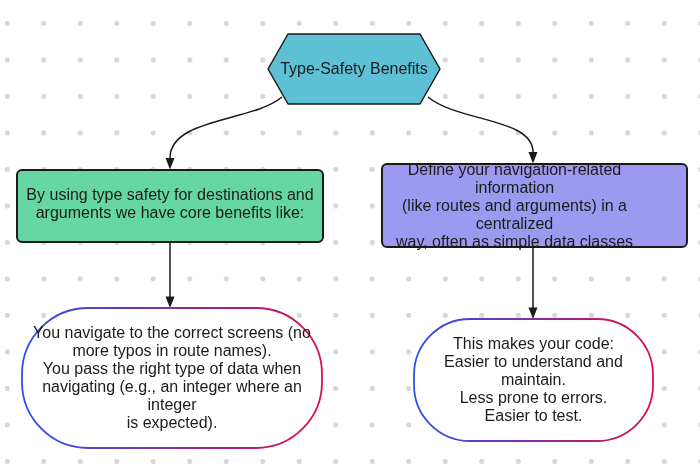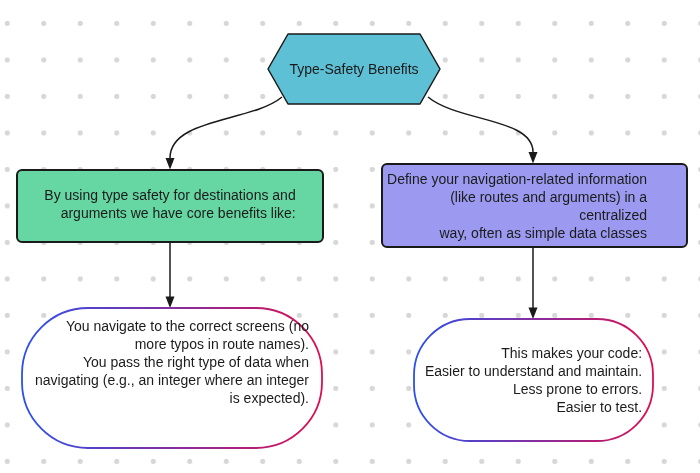--- a/index.html
+++ b/index.html
@@ -20,31 +20,31 @@
   .diagram-svg {
     position: absolute;
     left: 0;
     top: 0;
   }
   .label {
     position: absolute;
     display: flex;
     align-items: center;
     justify-content: center;
-    text-align: right;
+    text-align: center;
     white-space: pre-line;
-    font-size: 14px;
+    font-size: 16px;
     line-height: 18px;
     color: #1b1b1b;
     pointer-events: none;
   }
   .label-root        { left: 268px; top: 34px;  width: 172px; height: 70px;  }
   .label-left-branch { left: 17px;  top: 168px; width: 306px; height: 72px;  }
   .label-right-branch{ left: 382px; top: 164px; width: 265px; height: 83px;  }
-  .label-left-leaf   { left: 22px;  top: 292px; width: 300px; height: 140px; }
+  .label-left-leaf   { left: 22px;  top: 308px; width: 300px; height: 140px; }
   .label-right-leaf  { left: 414px; top: 319px; width: 239px; height: 122px; }
 </style>
 </head>
 <body>
 
 <div class="canvas">
 
   <svg class="diagram-svg" width="700" height="473" viewBox="0 0 700 473">
     <defs>
       <linearGradient id="leafGrad" x1="0" y1="0" x2="1" y2="0">

